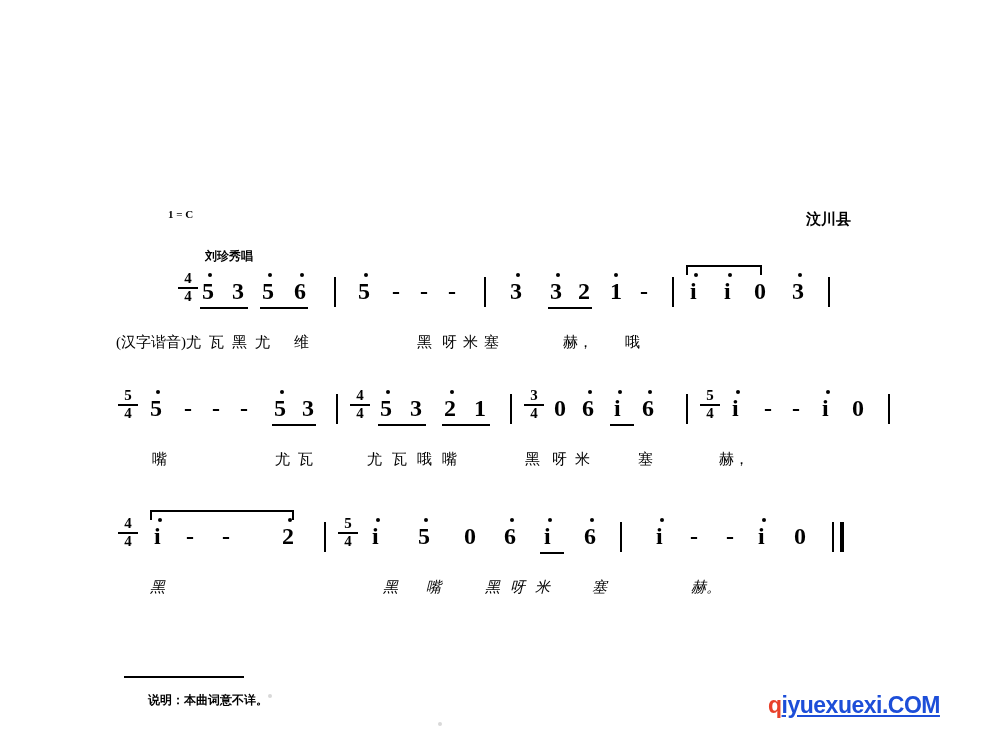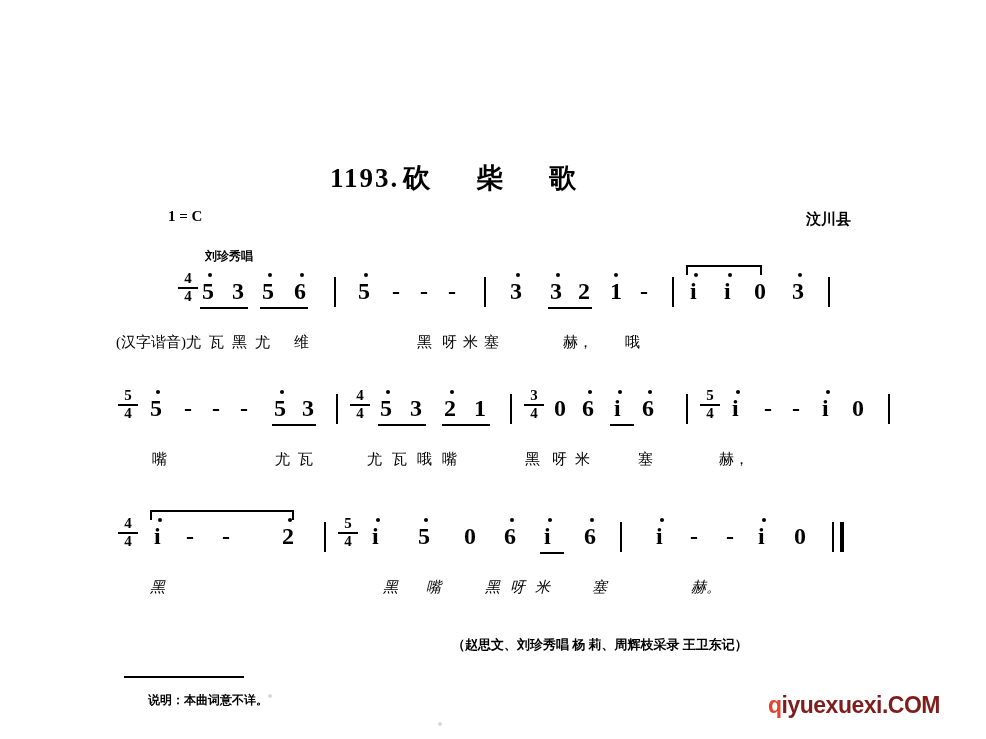--- a/index.html
+++ b/index.html
@@ -35,21 +35,21 @@
   .title .num { margin-right: 2px; }
   .title .t1 { margin-left: 2px; }
   .title .t2 { margin-left: 44px; }
   .title .t3 { margin-left: 44px; }
 
   
   .key-sig {
     position: absolute;
     left: 168px;
     top: 208px;
-    font-size: 15px;
+    font-size: 11px;
     font-weight: bold;
     font-family: "Liberation Serif", serif;
   }
   .region {
     position: absolute;
     left: 806px;
     top: 210px;
     font-size: 15px;
     font-weight: bold;
   }
@@ -175,36 +175,33 @@
   .watermark {
     position: absolute;
     left: 768px;
     top: 692px;
     font-size: 23px;
     font-weight: bold;
     font-family: "Liberation Sans", sans-serif;
     letter-spacing: -0.5px;
   }
   .watermark .q { color: #e8402a; }
-  .watermark .rest { color: #7f1d1d; }
+  .watermark .rest { color: #1d4ed8; text-decoration: underline; }
   .dot-mark {
     position: absolute;
     width: 4px; height: 4px;
     background: #d9d9d9;
     border-radius: 50%;
   }
 </style>
 </head>
 <body>
 
 <div class="sheet">
 
-  <div class="title">
-    <span class="num">1193.</span><span class="t1">砍</span><span class="t2">柴</span><span class="t3">歌</span>
-  </div>
 
   <div class="key-sig">1 = C</div>
   <div class="region">汶川县</div>
   <div class="tempo">刘珍秀唱</div>
 
   <div class="system" style="top:265px;">
     <div class="notes">
 
       <div class="ts" style="left:178px; top:6px;">
         <span class="top">4</span>
@@ -388,21 +385,20 @@
 
       <div class="bar" style="left:832px; top:12px;"></div>
       <div class="bar" style="left:840px; top:12px; width:4px;"></div>
     </div>
 
     <div class="lyr" style="top:68px; left:150px;font-style:italic;">
       <span>黑</span><span style="display:inline-block;width:218px;"></span><span>黑</span><span style="display:inline-block;width:28px;"></span><span>嘴</span><span style="display:inline-block;width:44px;"></span><span>黑</span><span style="display:inline-block;width:10px;"></span><span>呀</span><span style="display:inline-block;width:10px;"></span><span>米</span><span style="display:inline-block;width:42px;"></span><span>塞</span><span style="display:inline-block;width:84px;"></span><span>赫。</span>
     </div>
   </div>
 
-  <div class="credits">（赵思文、刘珍秀唱  杨  莉、周辉枝采录  王卫东记）</div>
   <div class="note-rule"></div>
   <div class="note-text">说明：本曲词意不详。</div>
   <div class="dot-mark" style="left:268px; top:694px;"></div>
   <div class="dot-mark" style="left:438px; top:722px;"></div>
   <div class="watermark">
     <span class="q">q</span><span class="rest">iyuexuexi.COM</span>
   </div>
 
 </div>
 

